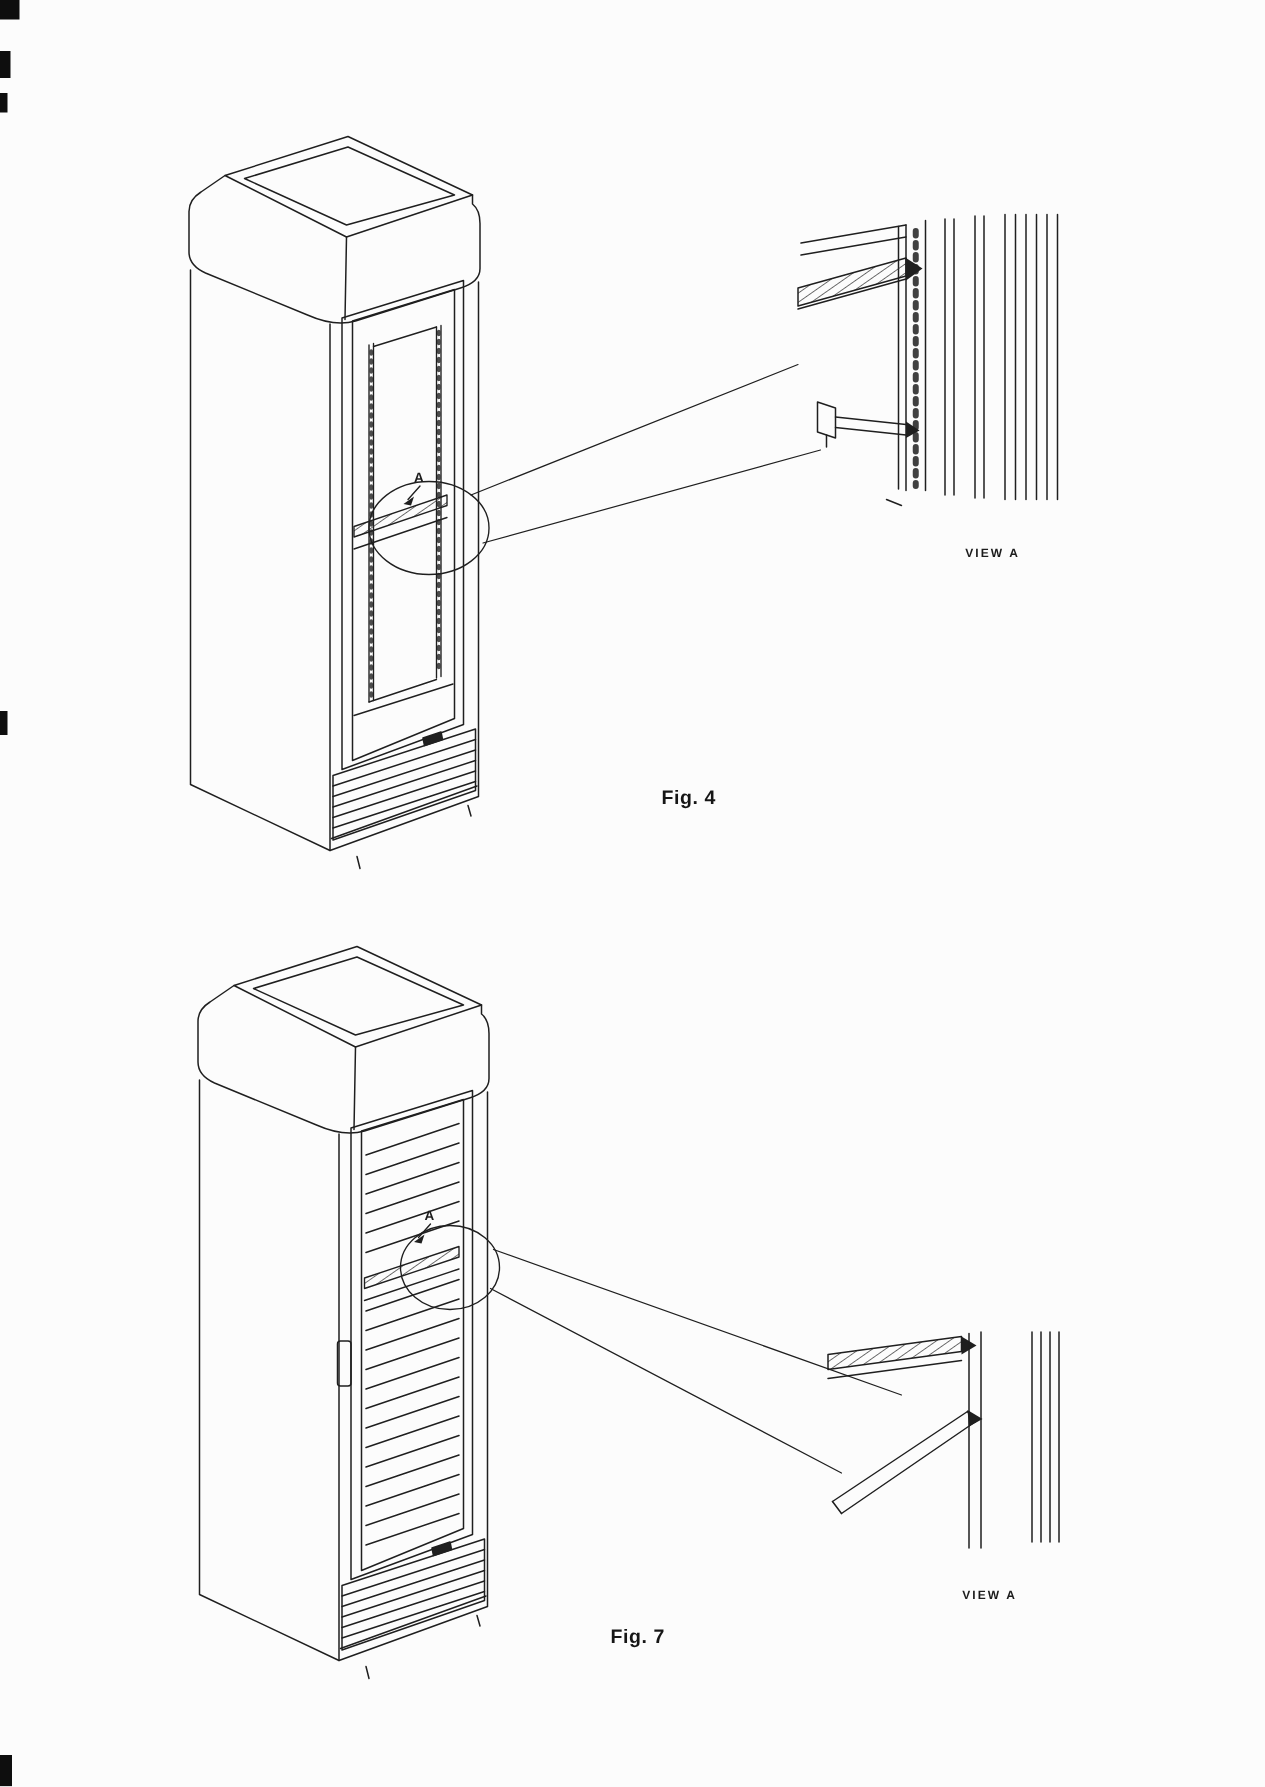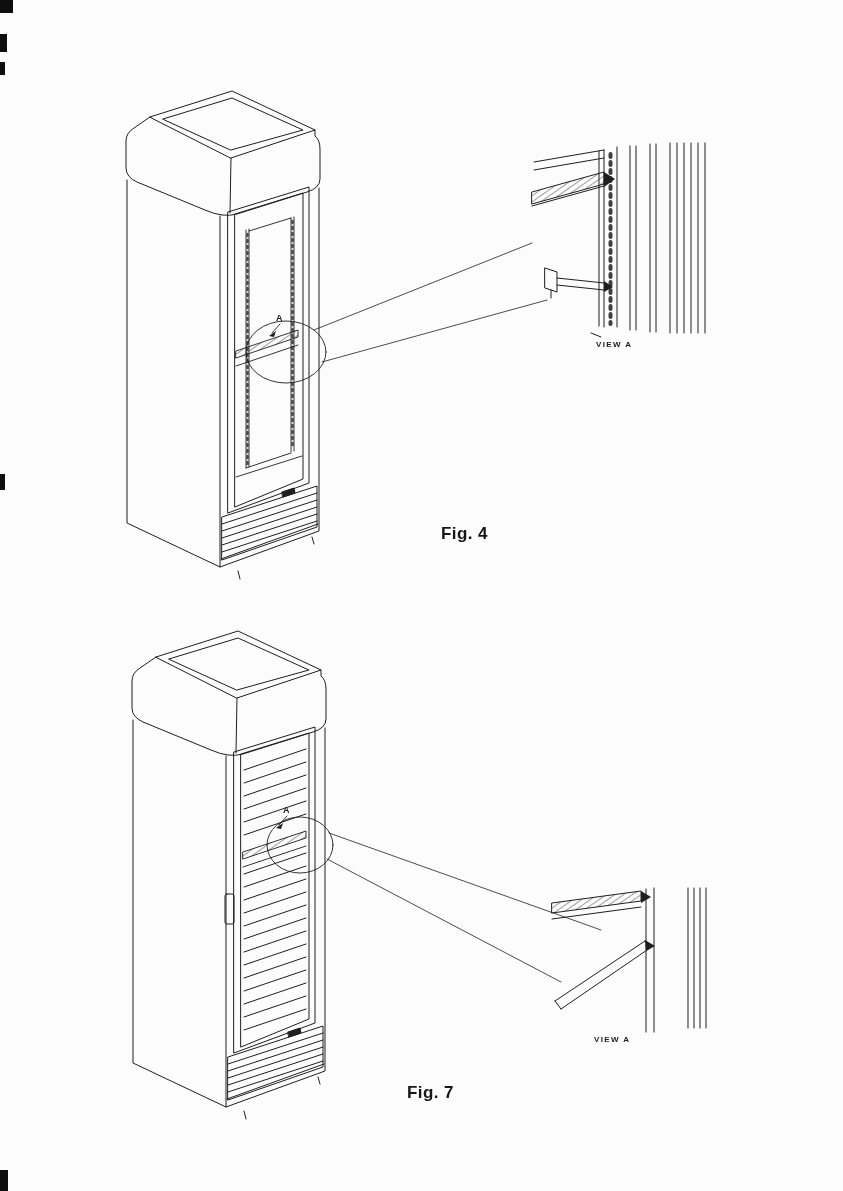--- a/index.html
+++ b/index.html
@@ -7,26 +7,26 @@
     position:relative;
     width:843px;height:1191px;
     background:#fcfcfc;
     overflow:hidden;
     font-family:"Liberation Sans",sans-serif;
   }
   .art{position:absolute;left:0;top:0;}
   .caption{
     position:absolute;
     font-family:"Liberation Sans",sans-serif;
-    font-weight:bold;font-size:17px;color:#161616;letter-spacing:.4px;
+    font-weight:bold;font-size:13px;color:#161616;letter-spacing:.4px;
   }
   .view-label{
-    position:absolute;width:84px;text-align:left;
+    position:absolute;width:84px;text-align:right;
     font-family:"Liberation Sans",sans-serif;
-    font-weight:600;font-size:8px;letter-spacing:1.4px;color:#1c1c1c;
+    font-weight:600;font-size:8px;letter-spacing:1.4px;color:#1c1c1c;margin-top:24px;
   }
   .artifact{position:absolute;background:#0e0e0e;}
   svg text{font-family:"Liberation Sans",sans-serif;fill:#1c1c1c;}
 </style>
 </head>
 <body>
 
 <div class="page">
 
   <div class="artifact" style="left:0;top:0;width:13px;height:13px;"></div>

